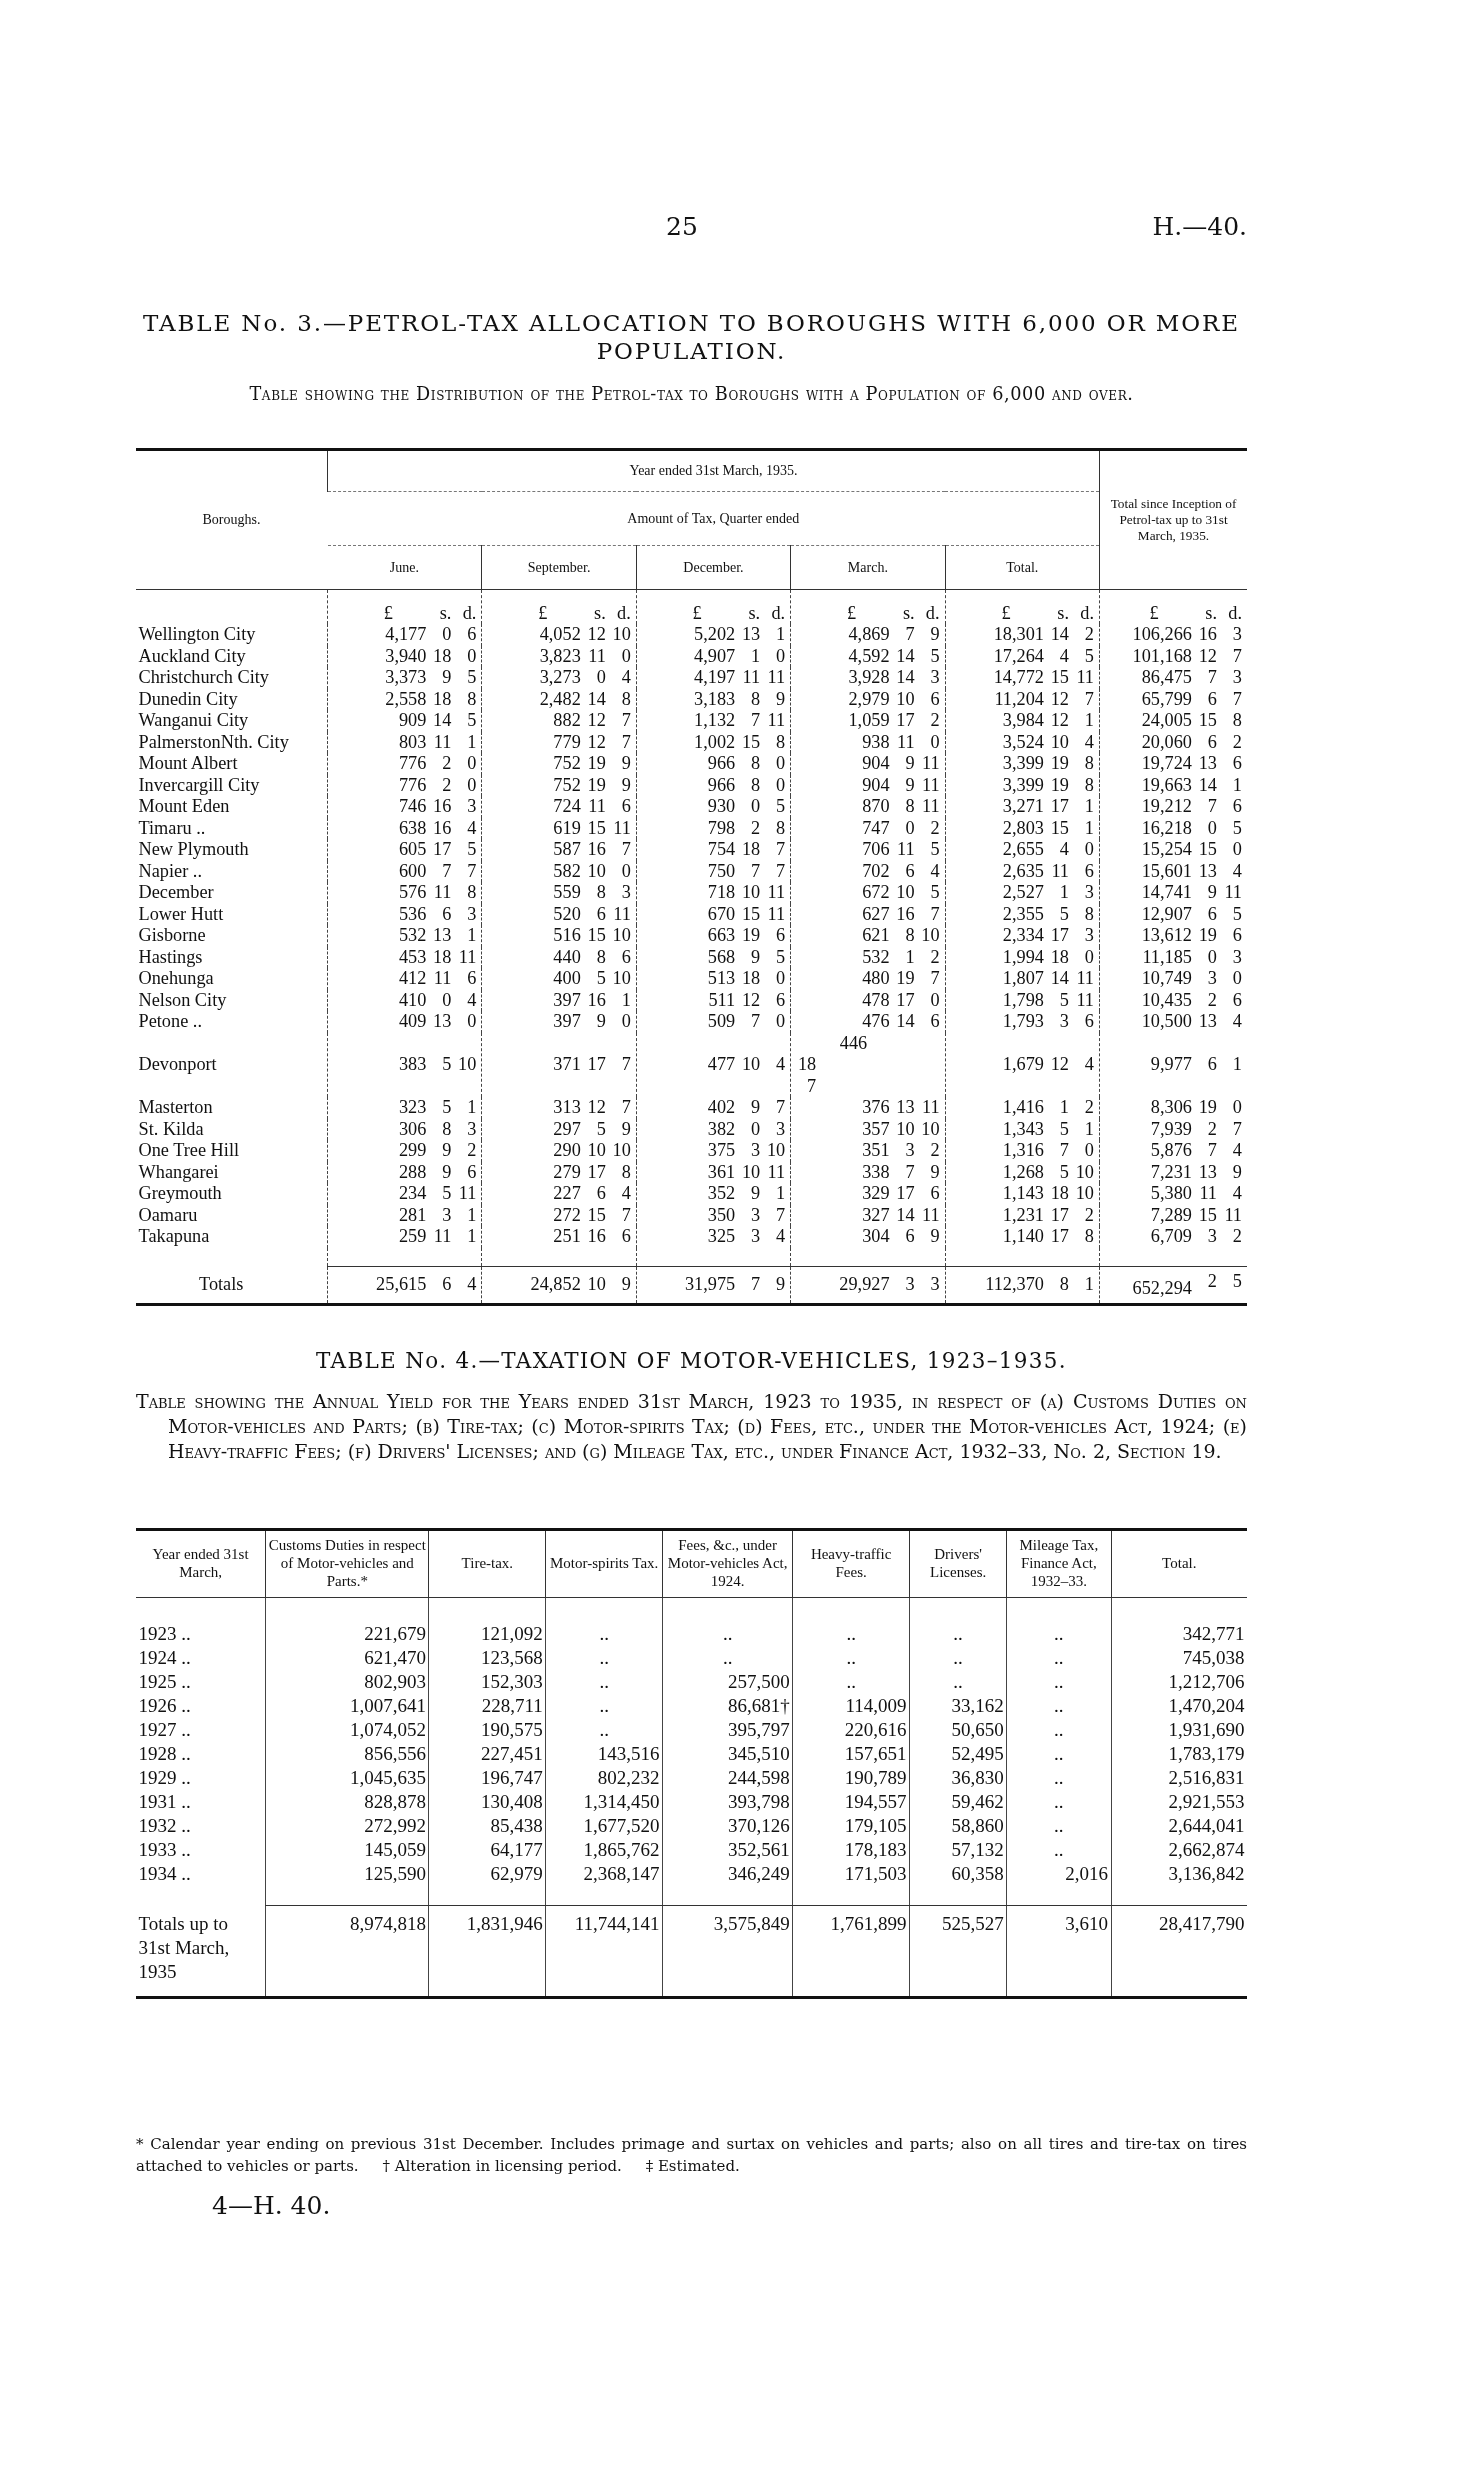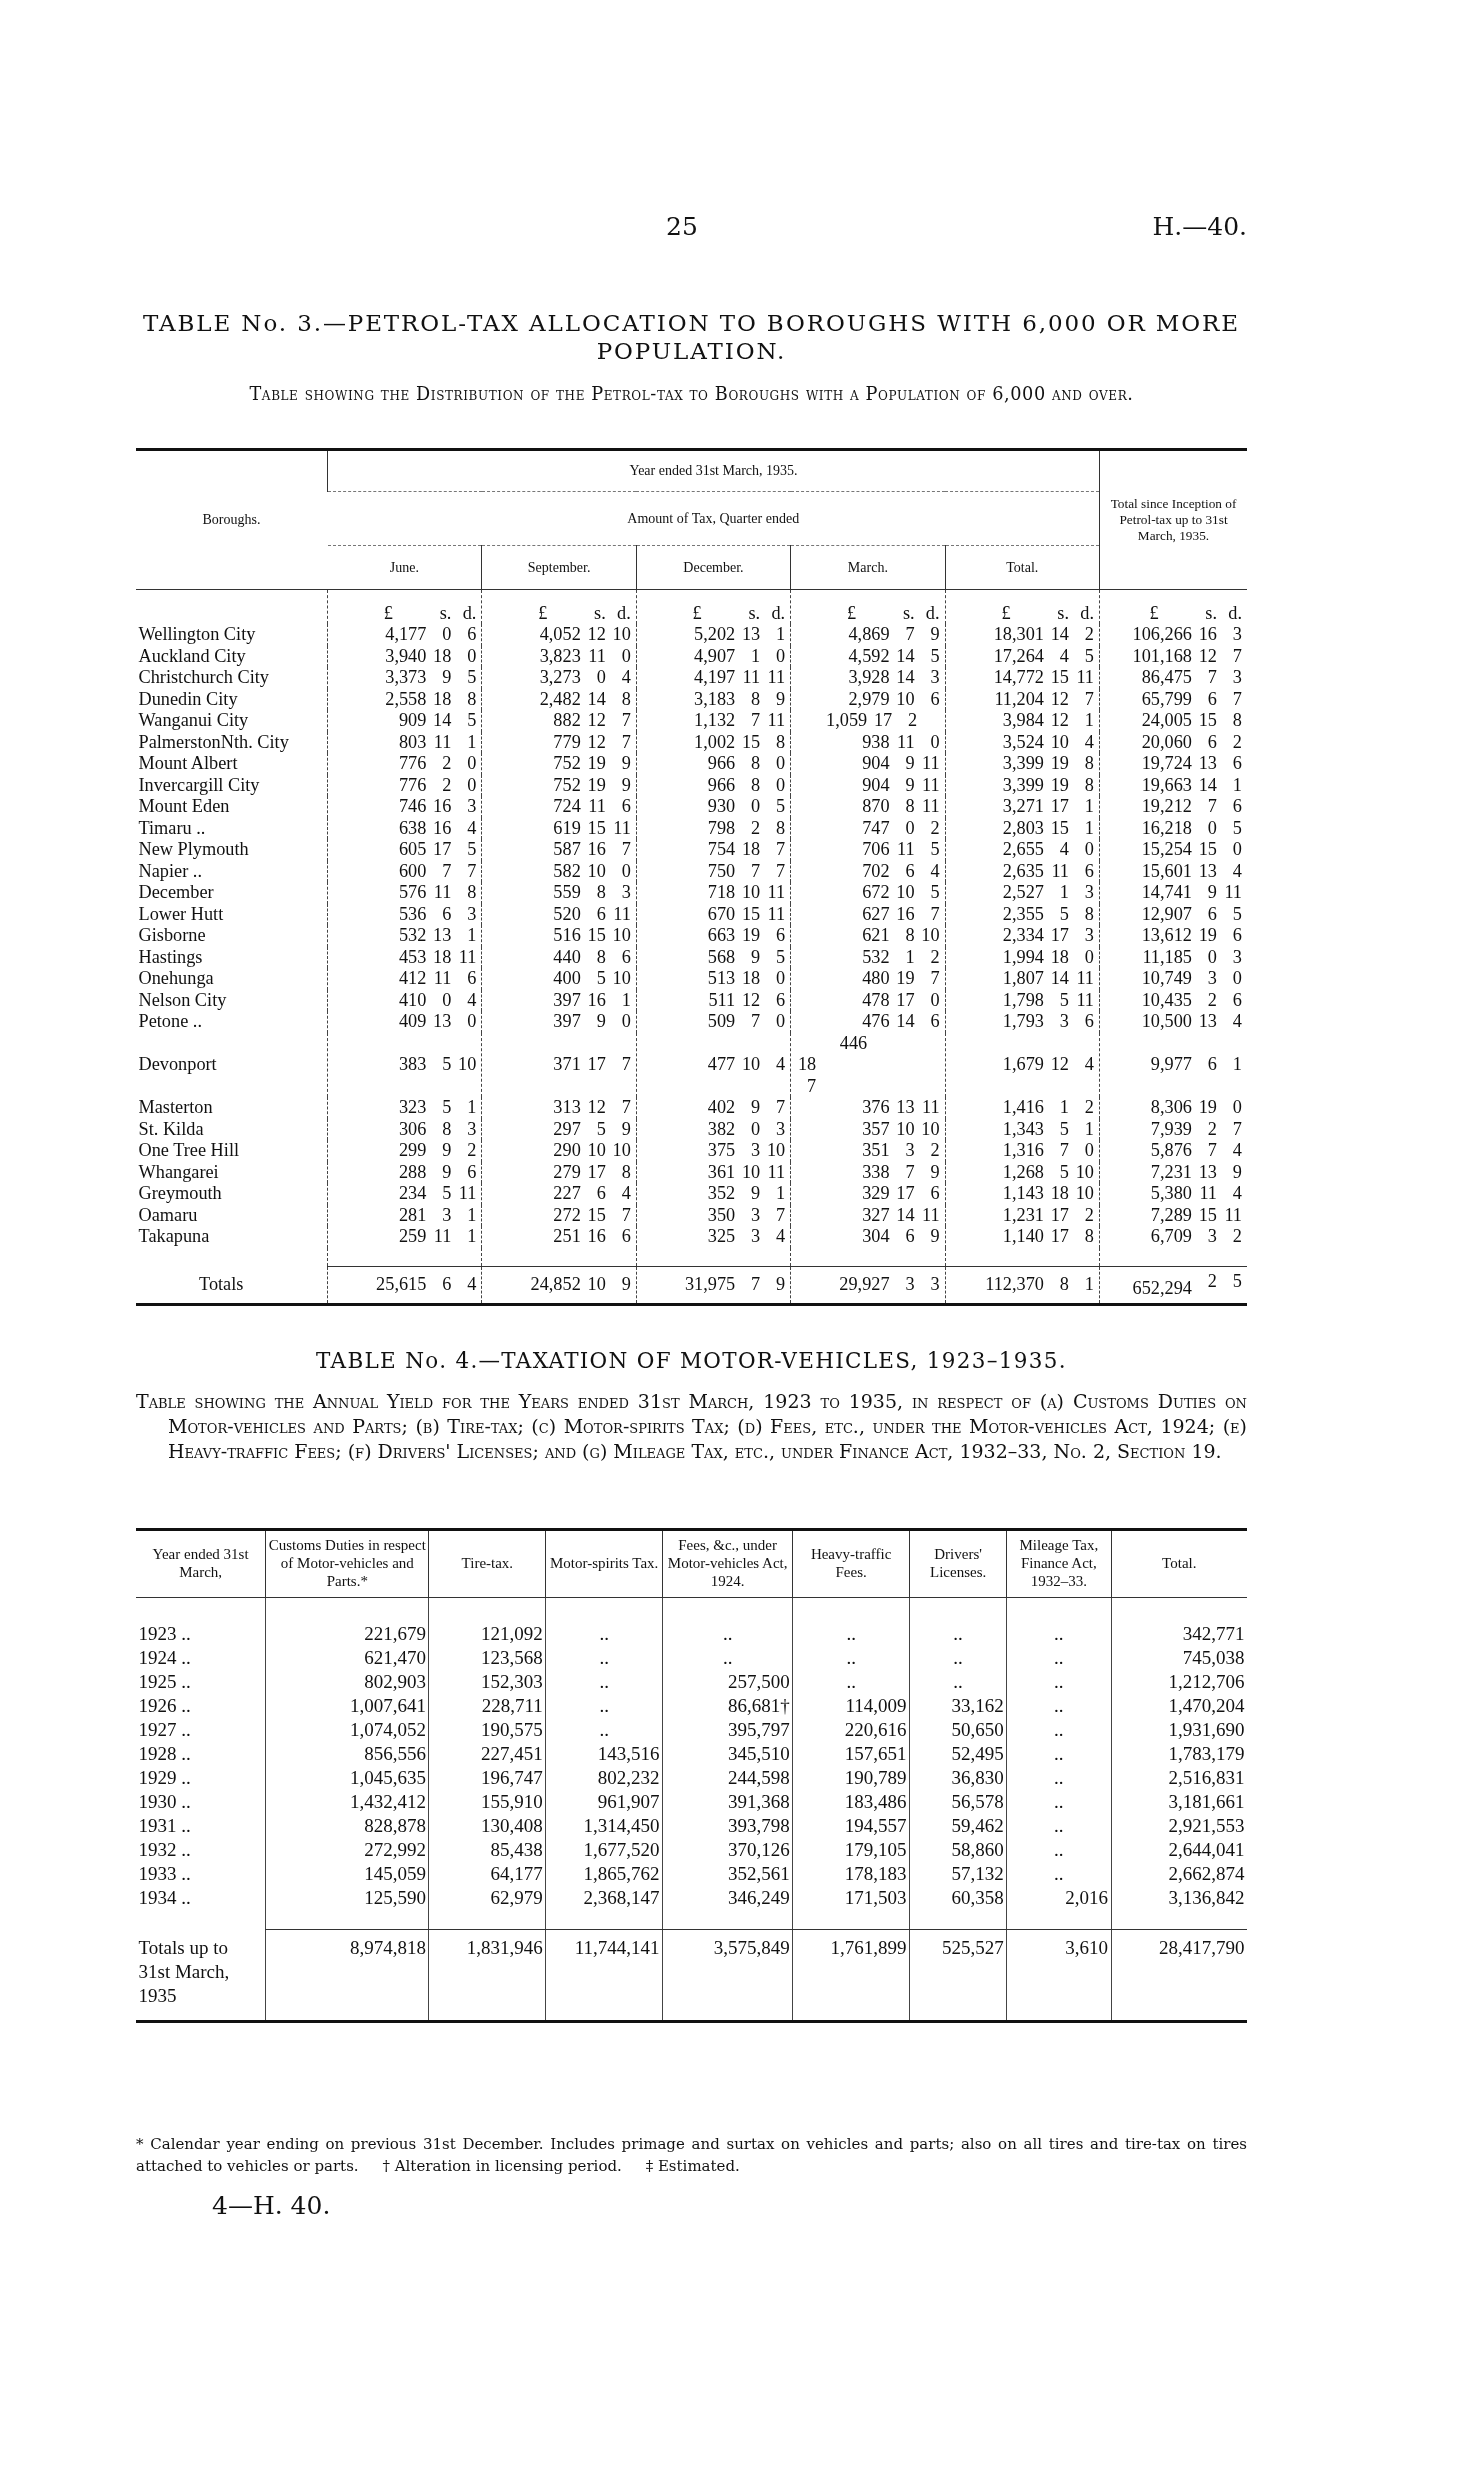--- a/index.html
+++ b/index.html
@@ -305,21 +305,21 @@
             </div>
           </td>
           <td class="vl">
             <div style="display: flex; justify-content: flex-end; padding-right: 5px;">
               <span style="display: inline-block; width: 76px; text-align: right;">1,132</span>
               <span style="display: inline-block; width: 25px; text-align: right;">7</span>
               <span style="display: inline-block; width: 25px; text-align: right;">11</span>
             </div>
           </td>
           <td class="vl">
-            <div style="display: flex; padding-right: 5px;">
+            <div style="display: flex; justify-content: flex-end; padding-right: 5px;">
               <span style="display: inline-block; width: 76px; text-align: right;">1,059</span>
               <span style="display: inline-block; width: 25px; text-align: right;">17</span>
               <span style="display: inline-block; width: 25px; text-align: right;">2</span>
             </div>
           </td>
           <td class="vl">
             <div style="display: flex; justify-content: flex-end; padding-right: 5px;">
               <span style="display: inline-block; width: 76px; text-align: right;">3,984</span>
               <span style="display: inline-block; width: 25px; text-align: right;">12</span>
               <span style="display: inline-block; width: 25px; text-align: right;">1</span>
@@ -1480,31 +1480,20 @@
           <td>1,045,635</td>
           <td>196,747</td>
           <td>802,232</td>
           <td>244,598</td>
           <td>190,789</td>
           <td>36,830</td>
           <td style="text-align: center;">..</td>
           <td>2,516,831</td>
         </tr>
         <tr>
-          <td>1930 ..</td>
-          <td>1,432,412</td>
-          <td>155,910</td>
-          <td>961,907</td>
-          <td>391,368</td>
-          <td>183,486</td>
-          <td>56,578</td>
-          <td style="text-align: center;">..</td>
-          <td>3,181,661</td>
-        </tr>
-        <tr>
           <td>1931 ..</td>
           <td>828,878</td>
           <td>130,408</td>
           <td>1,314,450</td>
           <td>393,798</td>
           <td>194,557</td>
           <td>59,462</td>
           <td style="text-align: center;">..</td>
           <td>2,921,553</td>
         </tr>

